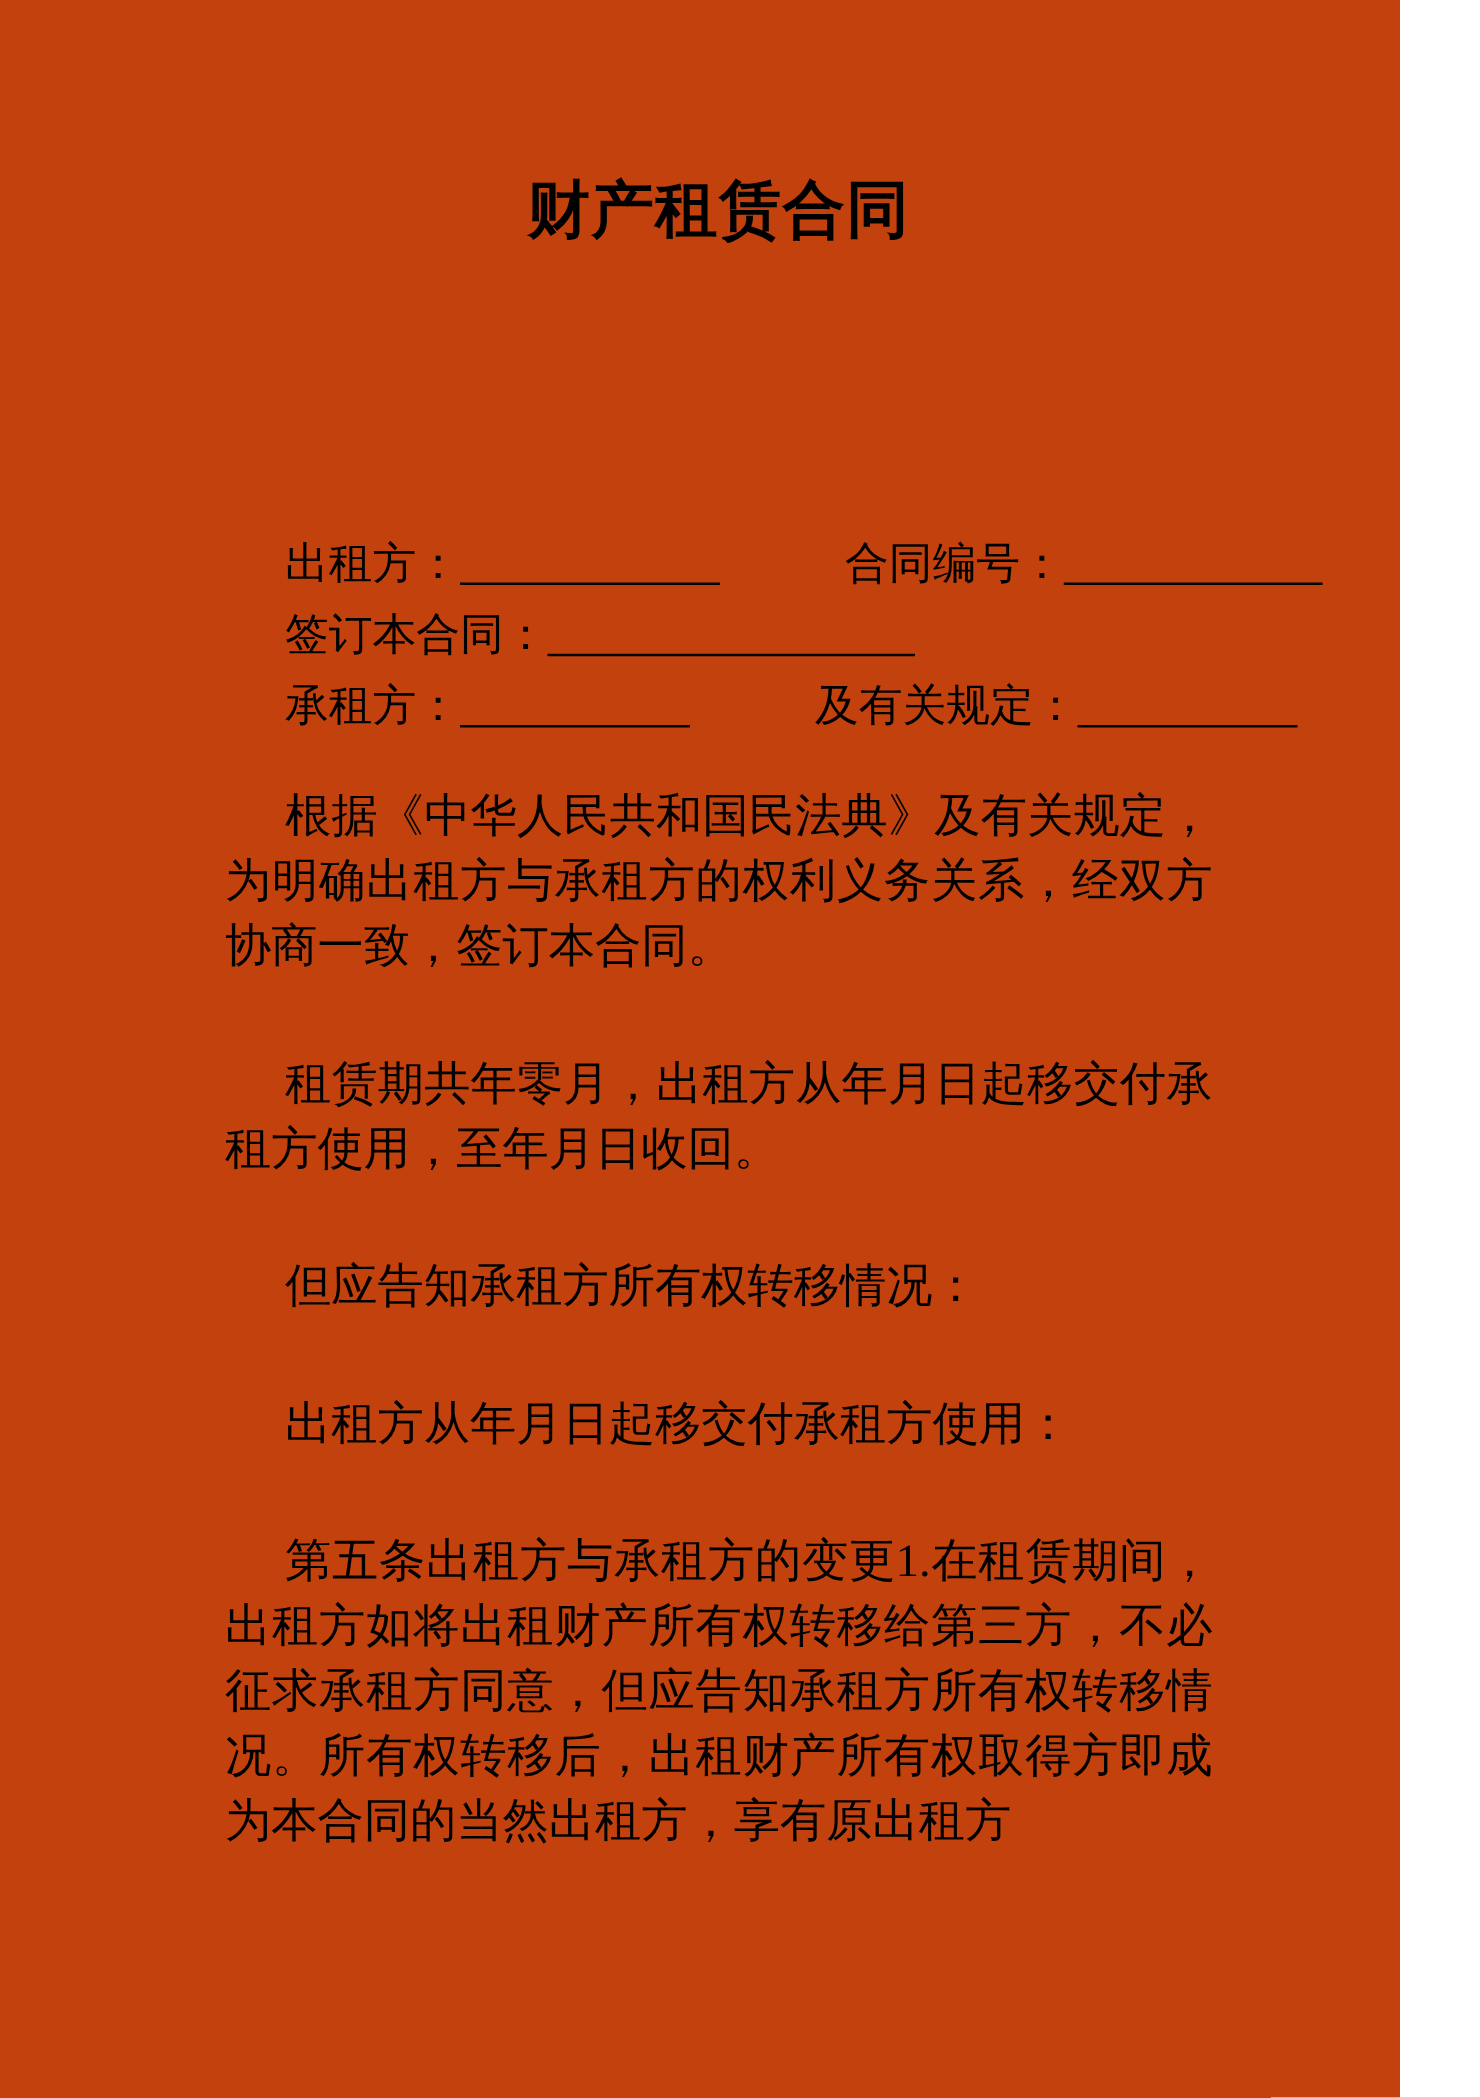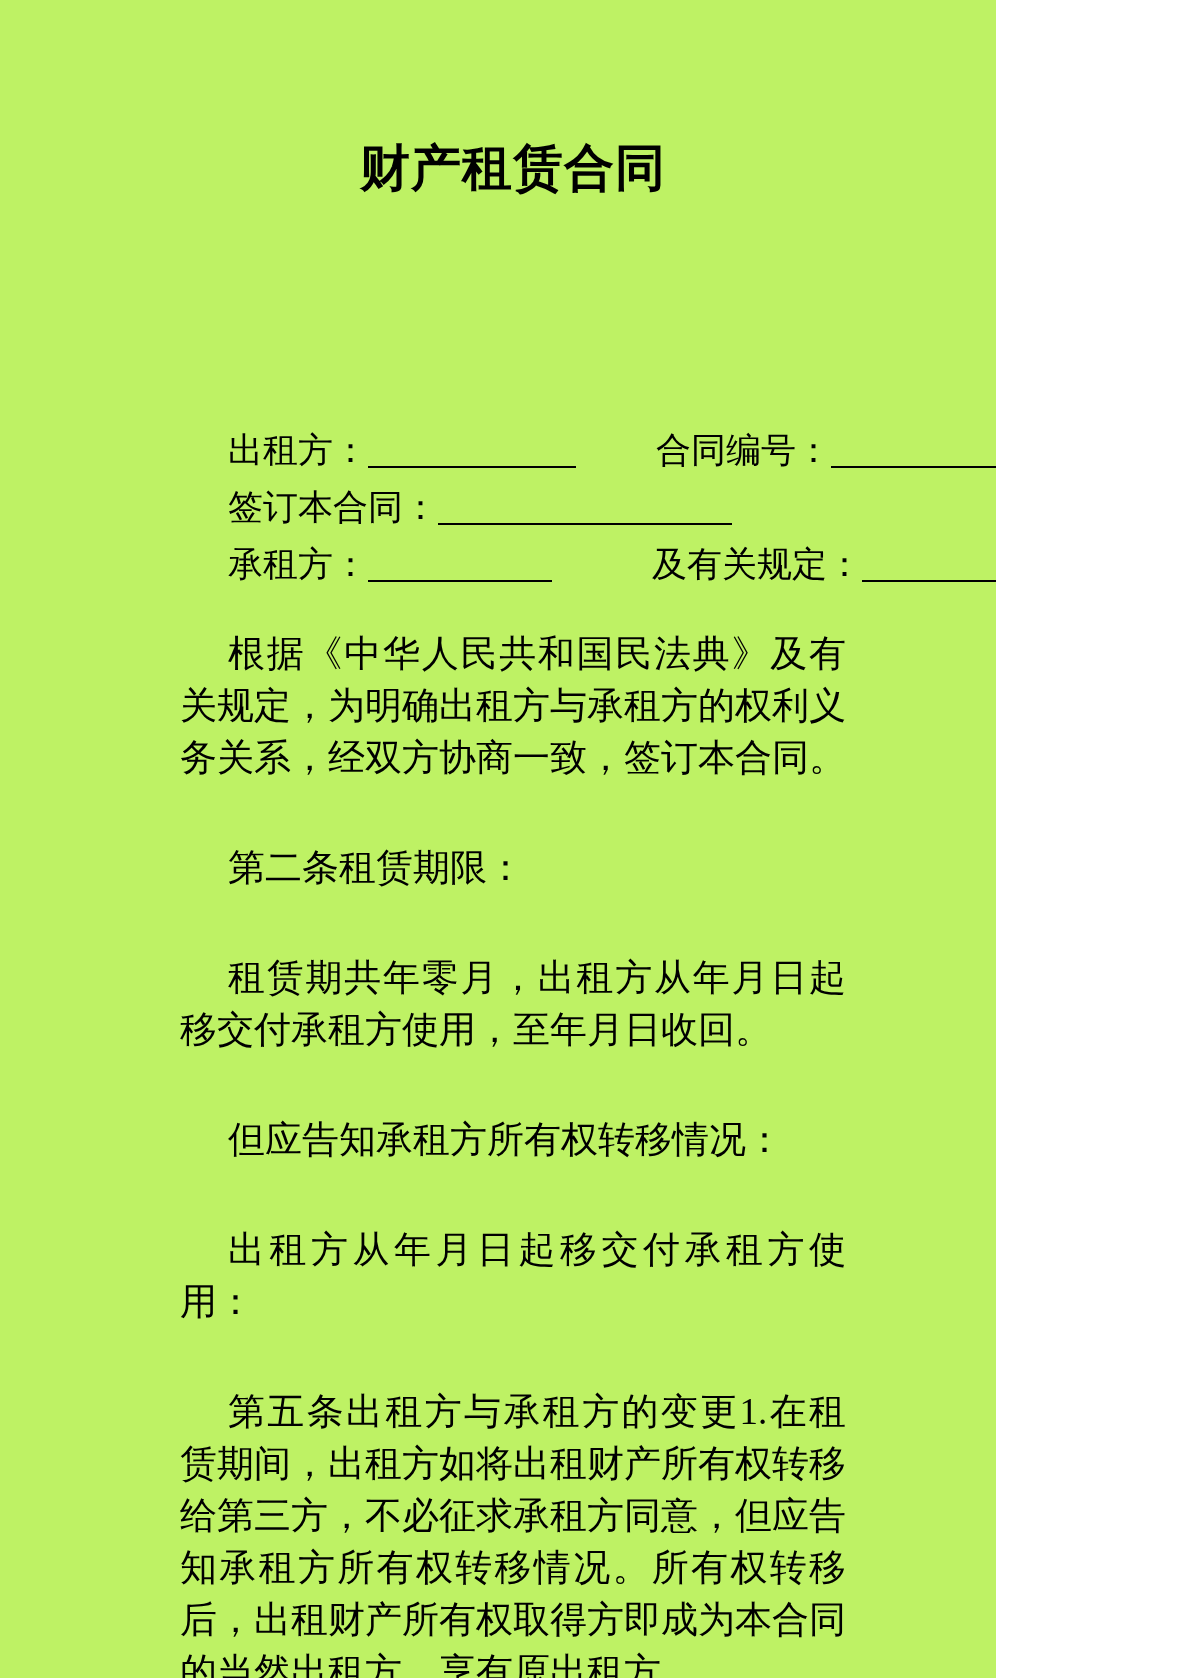--- a/index.html
+++ b/index.html
@@ -1,20 +1,20 @@
 <!DOCTYPE html>
 <html><head>
 <meta charset="utf-8">
 <style>
   html, body { margin: 0; padding: 0; background: #ffffff; }
   .page {
     position: relative;
-    width: 996px;
+    width: 1120px;
     height: 1678px;
-    background: #bef264;
+    background: #c2410c;
     color: #000000;
     overflow: hidden;
     font-family: "Liberation Serif", serif;
   }
   .content {
     padding: 0 150px 0 180px;
   }
   .title {
     margin: 0;
     padding-top: 138px;
@@ -29,21 +29,21 @@
   .form-row {
     position: relative;
     height: 57px;
     padding-left: 48px;
     font-size: 35px;
     line-height: 40px;
     white-space: nowrap;
   }
   .field { white-space: nowrap; }
   .col2 { position: absolute; top: 0; }
-  .pos-contract-no { left: 476px; text-align: center; }
+  .pos-contract-no { left: 496px; text-align: center; }
   .pos-signing-time { left: 472px; }
   .uline {
     display: inline-block;
     height: 1em;
     border-bottom: 2px solid #000000;
     transform: translateY(6px);
   }
   .w208 { width: 208px; }
   .w207 { width: 207px; }
   .w294 { width: 294px; }
@@ -79,21 +79,20 @@
 
       <div class="form-row">
         <span class="field"><span>承租方：</span><span class="uline w184"></span></span>
         <span class="field col2 pos-signing-time"><span>及有关规定：</span><span class="uline w176"></span></span>
       </div>
 
     </div>
 
     <div class="body-text">
       <p class="para para-intro">根据《中华人民共和国民法典》及有关规定，为明确出租方与承租方的权利义务关系，经双方协商一致，签订本合同。</p>
-      <p class="para">第二条租赁期限：</p>
       <p class="para">租赁期共年零月，出租方从年月日起移交付承租方使用，至年月日收回。</p>
       <p class="para">但应告知承租方所有权转移情况：</p>
       <p class="para">出租方从年月日起移交付承租方使用：</p>
       <p class="para">第五条出租方与承租方的变更1.在租赁期间，出租方如将出租财产所有权转移给第三方，不必征求承租方同意，但应告知承租方所有权转移情况。所有权转移后，出租财产所有权取得方即成为本合同的当然出租方，享有原出租方</p>
     </div>
 
   </div>
 </div>
 
 </body></html>

